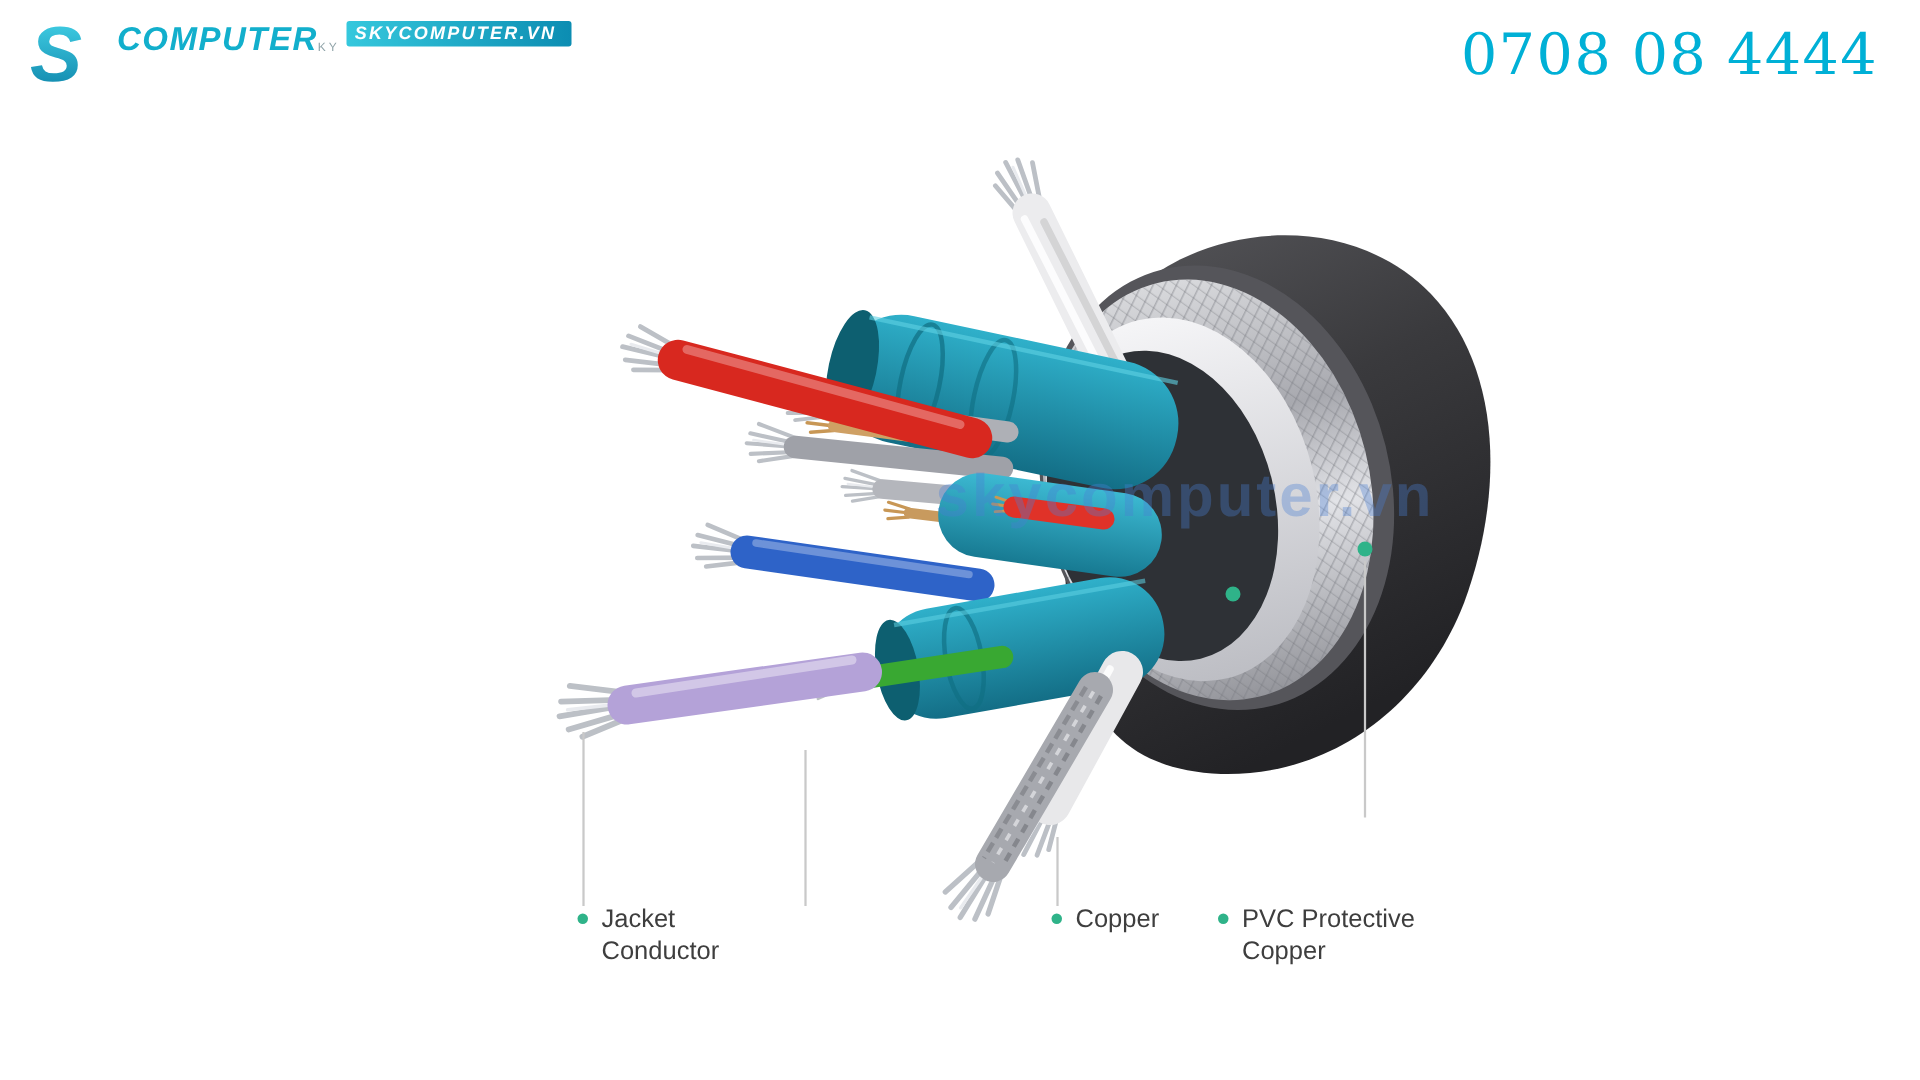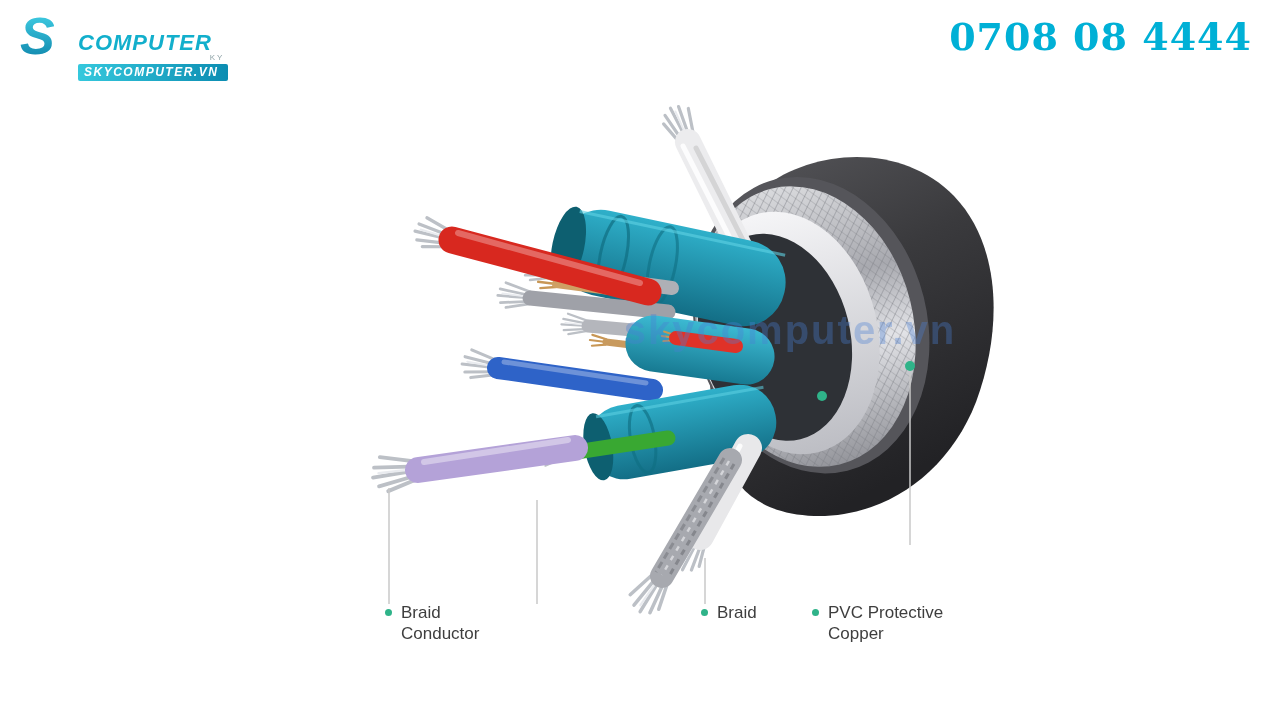--- a/index.html
+++ b/index.html
@@ -4,31 +4,31 @@
 <style>
   html,body{margin:0;padding:0;}
   body{
     width:1280px;height:720px;overflow:hidden;background:#ffffff;
     font-family:"Liberation Sans", sans-serif;position:relative;
   }
   .page{position:absolute;inset:0;}
 
   
   .brand{position:absolute;left:18px;top:8px;display:flex;align-items:flex-start;gap:6px;}
-  .brand-text{display:flex;flex-direction:column;margin-top:23px;}
+  .brand-text{display:flex;flex-direction:row;margin-top:6px;}
   .brand-title{font-size:22px;font-weight:bold;font-style:italic;color:#12afcc;letter-spacing:1px;line-height:24px;}
   .brand-badge{font-size:8px;color:#8fa3a8;letter-spacing:2px;align-self:flex-end;margin:-2px 4px 2px 0;}
   .brand-subtitle{
     font-size:12px;font-weight:bold;font-style:italic;color:#ffffff;letter-spacing:1.5px;
     background:linear-gradient(90deg,#35c8dd,#0c8db2);
     padding:1px 10px 2px 6px;border-radius:2px;align-self:flex-start;
   }
   .phone{
     position:absolute;right:28px;top:14px;
-    font-family:"DejaVu Serif", serif;font-weight:700;font-size:38px;
+    font-family:"DejaVu Serif", serif;font-weight:400;font-size:38px;
     color:#00b0d6;letter-spacing:1px;
   }
 
   
   .art{position:absolute;left:0;top:0;width:1280px;height:720px;}
 
   
   .callout{position:absolute;top:602px;display:flex;gap:9px;align-items:flex-start;}
   .callout .dot{width:7px;height:7px;border-radius:50%;background:#2fb389;margin-top:7px;flex:0 0 auto;}
   .callout-text{font-size:17px;line-height:21px;color:#3e3e3e;}
@@ -197,24 +197,24 @@
       <line x1="910" y1="374" x2="910" y2="545"></line>
     </g>
     <g fill="#2fb389">
       <circle cx="822" cy="396" r="5"></circle>
       <circle cx="910" cy="366" r="5"></circle>
     </g>
   </svg>
 
   <div class="callout" style="left:385px;width:115px">
     <span class="dot"></span>
-    <span class="callout-text">Braid Conductor</span>
+    <span class="callout-text">Jacket Conductor</span>
   </div>
   <div class="callout" style="left:701px;width:70px">
     <span class="dot"></span>
-    <span class="callout-text">Braid</span>
+    <span class="callout-text">Copper</span>
   </div>
   <div class="callout" style="left:812px;width:135px">
     <span class="dot"></span>
     <span class="callout-text">PVC Protective Copper</span>
   </div>
 
 </div>
 
 </body></html>

